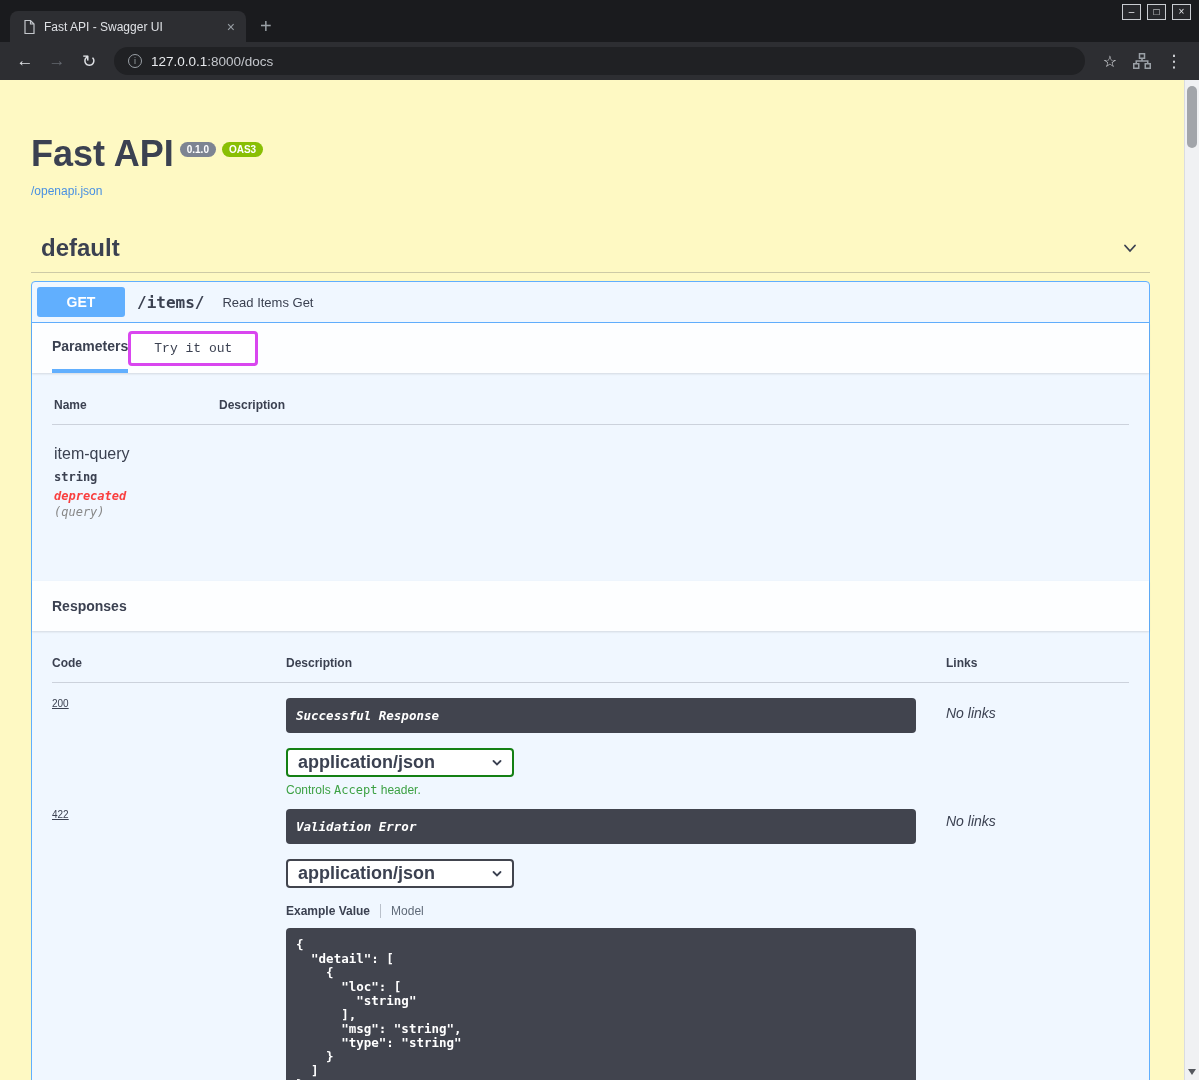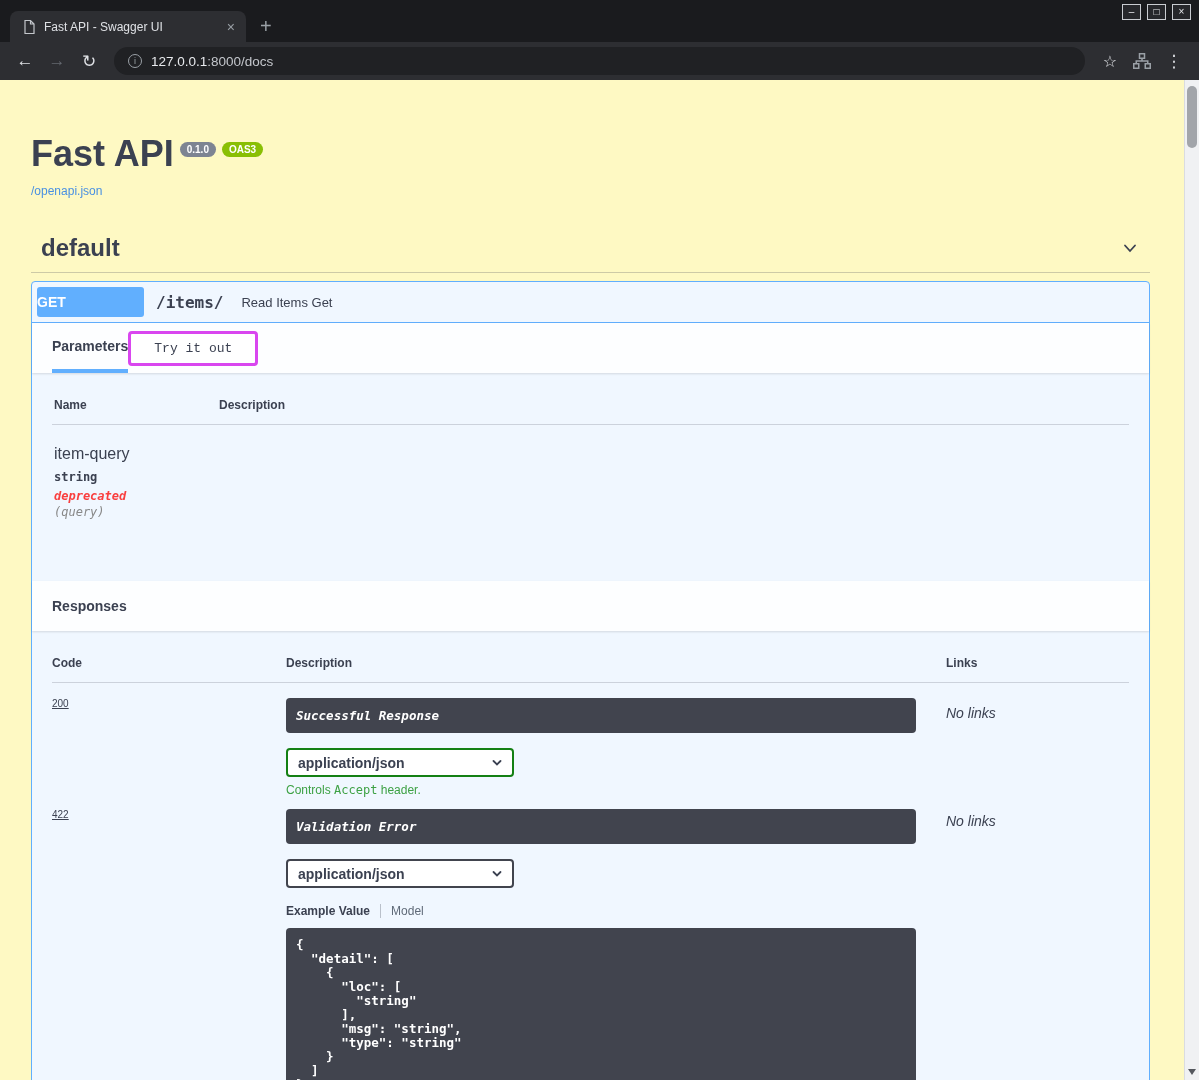--- a/index.html
+++ b/index.html
@@ -51,22 +51,22 @@
   .badge-version { background:#7d8492; }
   .badge-oas { background:#89bf04; }
   .spec-link { display:inline-block; margin-top:9px; color:#4990e2; font-size:12px; text-decoration:none; }
 
   .tag-section { margin-top:35px; display:flex; justify-content:space-between; align-items:center;
     padding:0 10px 10px 10px; border-bottom:1px solid rgba(59,65,81,.25); }
   .tag-title { margin:0; font-size:24px; font-weight:700; color:#3b4151; }
 
   .opblock { margin-top:8px; border:1px solid #61affe; border-radius:4px; background:#f0f7ff; }
   .op-summary { display:flex; align-items:center; gap:0; padding:5px; border-bottom:1px solid #61affe; }
-  .method-btn { background:#61affe; color:#fff; font-weight:700; font-size:14px; width:107px;
-    text-align:left; padding:7px 0; border-radius:3px; }
+  .method-btn { background:#61affe; color:#fff; font-weight:700; font-size:14px; width:88px;
+    text-align:center; padding:7px 0; border-radius:3px; }
   .op-path { font-family:"DejaVu Sans Mono", monospace; font-size:16px; font-weight:700; color:#3b4151; padding:0 10px 0 12px; }
   .op-desc { font-size:13px; color:#3b4151; padding-left:8px; }
 
   .op-section-header { background:rgba(255,255,255,.85); height:50px; display:flex;
     justify-content:flex-start; padding:0 20px; box-shadow:0 1px 2px rgba(0,0,0,.12); }
   .tab-item { display:flex; align-items:center; border-bottom:4px solid #61affe; font-size:14px; font-weight:700; color:#3b4151; }
   .tryout-btn { align-self:center; background:#fff; border:3px solid #d946ef; border-radius:4px;
     padding:7px 23px; font-size:13px; color:#3b4151; cursor:pointer; font-family:Liberation Mono, monospace; }
 
   .params-wrap { padding:25px 20px 62px 20px; }
@@ -86,21 +86,21 @@
   .res-head { display:grid; grid-template-columns:234px 660px 1fr; font-size:12px; font-weight:700;
     color:#3b4151; padding-bottom:12px; border-bottom:1px solid rgba(59,65,81,.2); }
   .res-row { display:grid; grid-template-columns:234px 660px 1fr; }
   .res-row.r200 { padding-top:15px; }
   .res-row.r422 { padding-top:12px; }
   .res-code { font-size:10px; color:#3b4151;text-decoration:underline; }
   .res-block { width:630px; background:#41444e; border-radius:4px; padding:10px;
     color:#fff; font-family:"DejaVu Sans Mono", monospace; font-size:12.5px; font-weight:700; font-style:italic; }
   .media-select { margin-top:15px; width:228px; height:29px; background:#fff; border-radius:4px;
     display:flex; align-items:center; justify-content:space-between; padding:0 9px 0 10px;
-    font-size:14px; font-weight:700; color:#3b4151; cursor:pointer; }
+    font-size:18px; font-weight:700; color:#3b4151; cursor:pointer; }
   .media-select.accept-ctrl { border:2px solid #148014; }
   .media-select.plain { border:2px solid #41444e; }
   .accept-note { margin-top:6px; font-size:12px; color:#3da144; }
   .accept-note .code { font-family:"DejaVu Sans Mono", monospace; }
   .links-cell { font-size:14px; font-style:italic; color:#3b4151; padding-top:7px; }
 
   .example-tabs { margin-top:16px; display:flex; align-items:center; gap:10px; font-size:12px; }
   .tab-example { font-weight:700; color:#3b4151; }
   .tab-sep { width:1px; height:14px; background:rgba(59,65,81,.3); }
   .tab-model { color:#5f6a78; }

